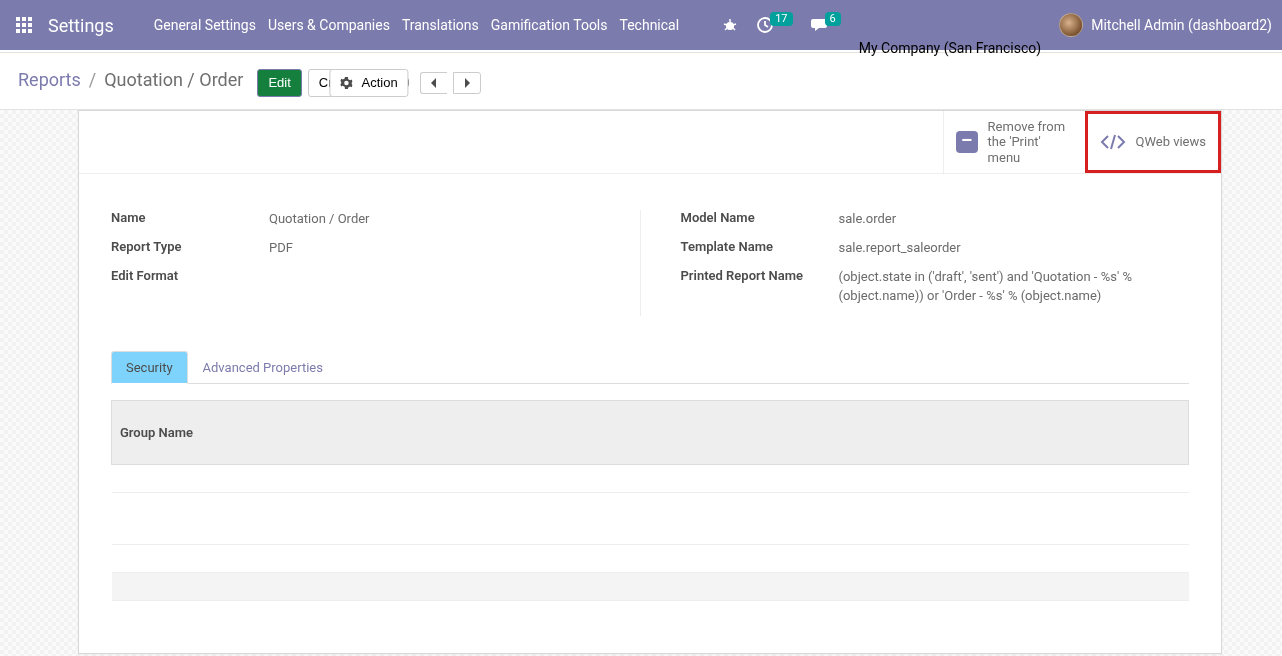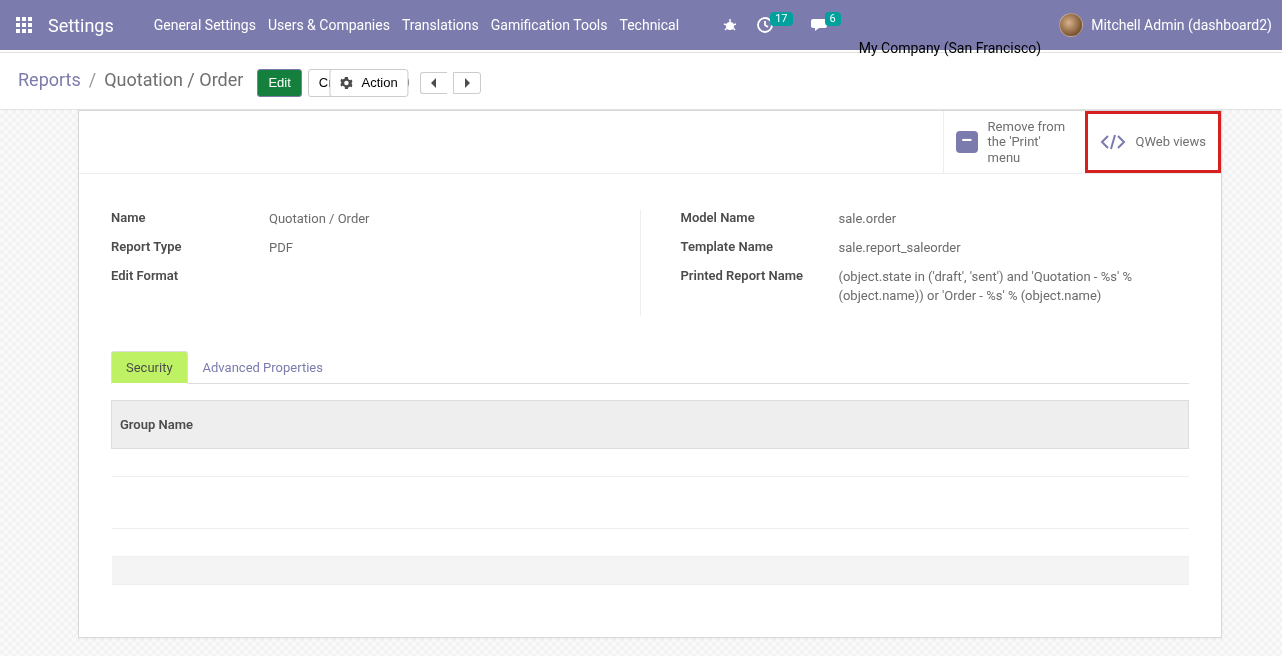--- a/index.html
+++ b/index.html
@@ -174,37 +174,37 @@
     padding: 8px 14px;
     color: #7c7bad;
     cursor: pointer;
     border: 1px solid transparent;
     border-bottom: none;
     position: relative;
     top: 1px;
   }
   .tab.active {
     color: #4c4c4c;
-    background: #bef264;
+    background: #7dd3fc;
     border-color: #ddd;
     border-bottom: 1px solid #fff;
     border-radius: 3px 3px 0 0;
   }
 
   .tab-content { padding: 16px 32px 52px 32px; }
   .list-table {
     width: 100%;
     border-collapse: collapse;
     font-size: 13px;
   }
   .list-table thead th {
     background: #eee;
     text-align: left;
     font-weight: 600;
-    padding: 16px 8px;
+    padding: 24px 8px;
     border: 1px solid #ddd;
   }
   .list-table tbody tr { border-bottom: 1px solid #eee; height: 28px; }
   .list-table tbody tr.spacer-row { border: none; height: 24px; }
   .list-table tbody tr.footer-row td { background: #f4f4f4; height: 10px; border-top: 1px solid #eee; }
 
   svg { display: block; }
 </style>
 </head>
 <body>

